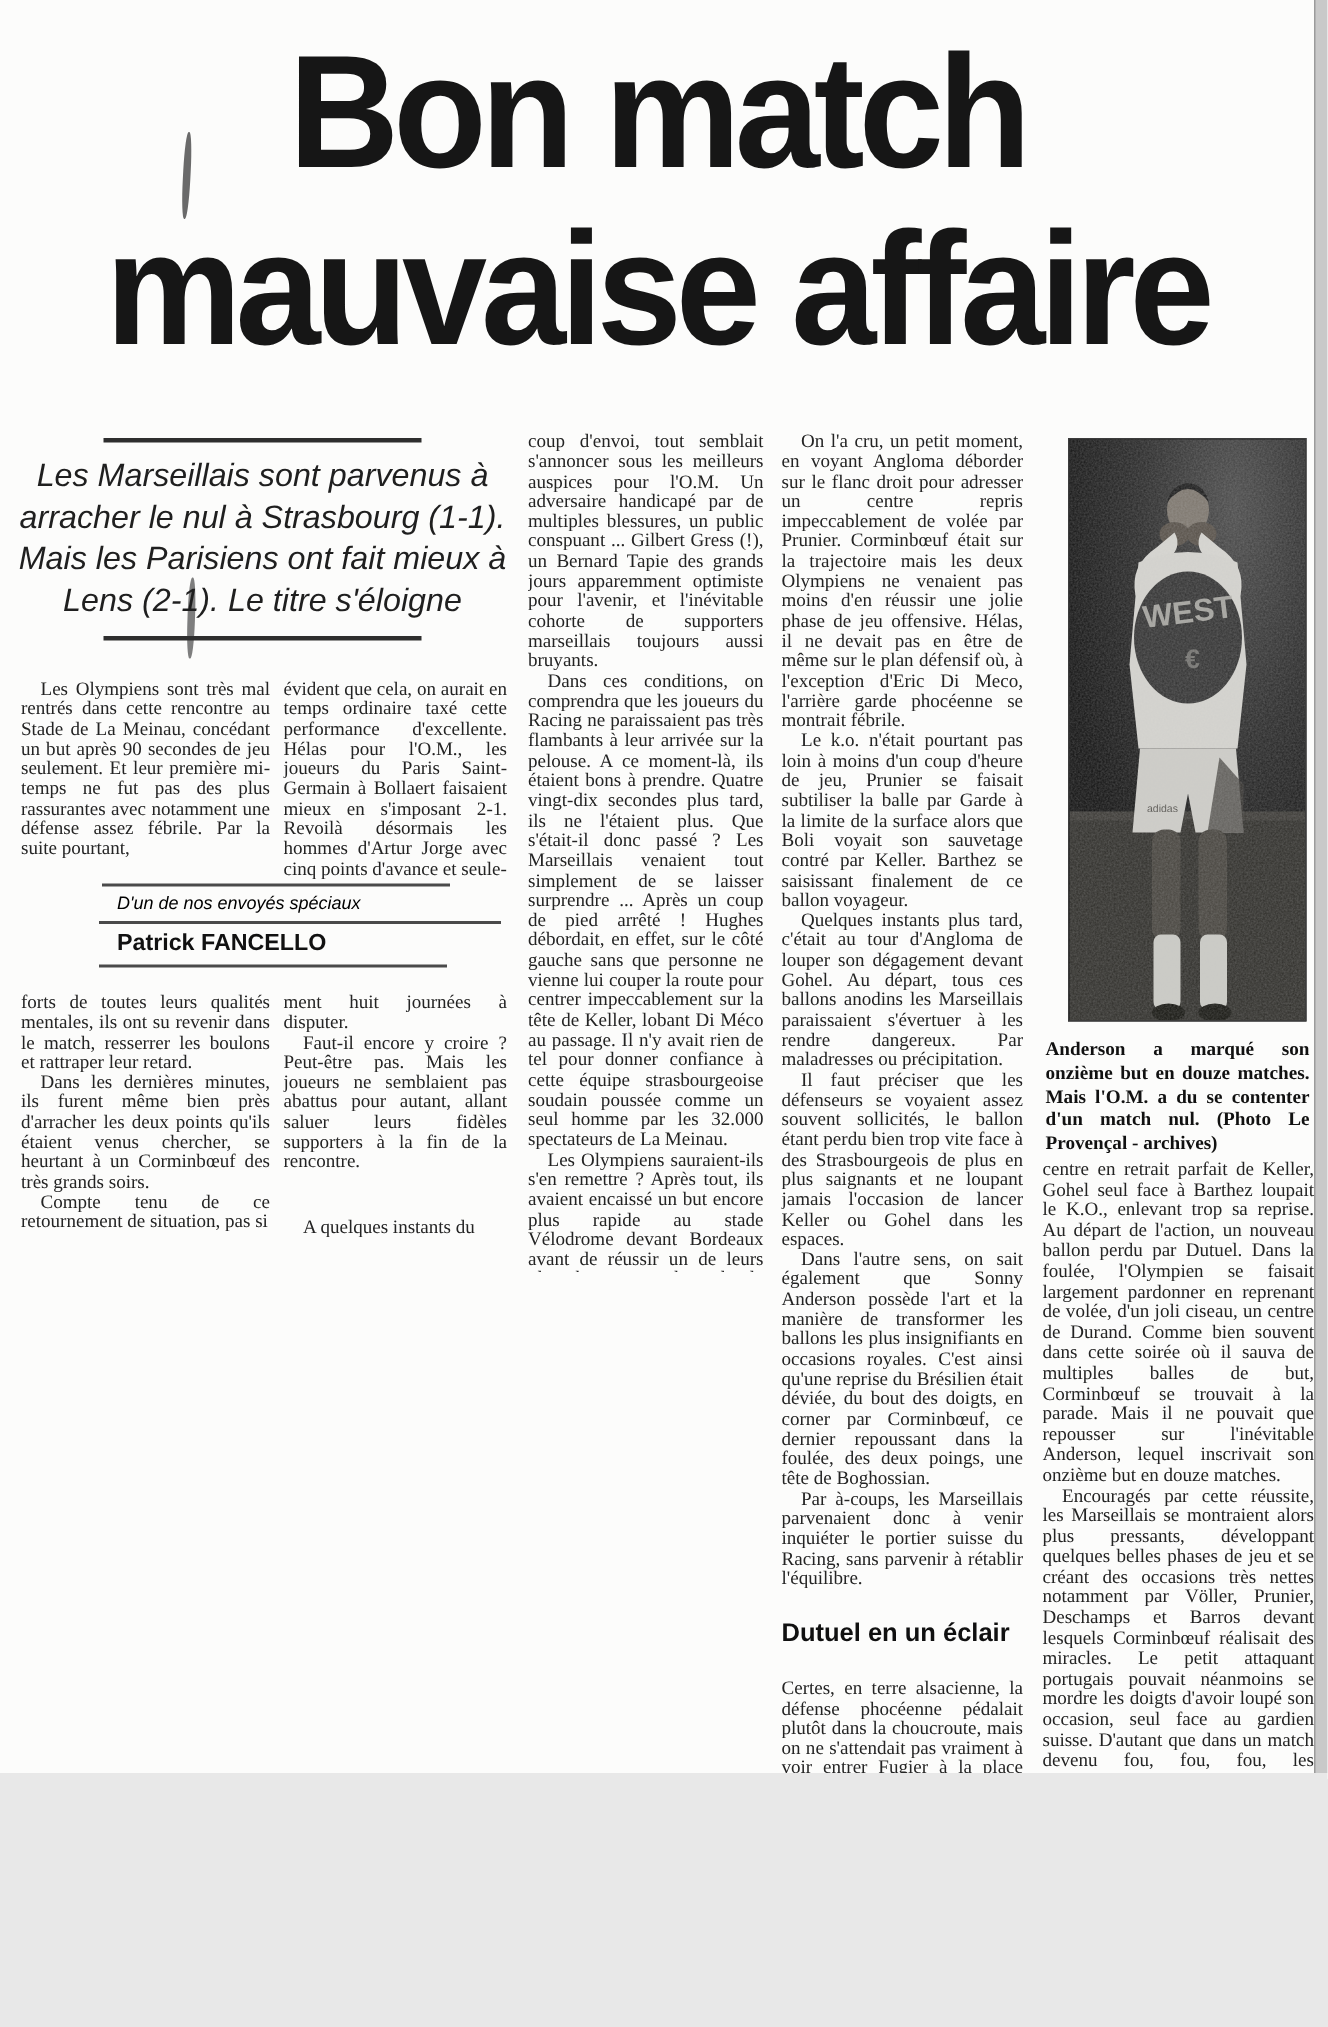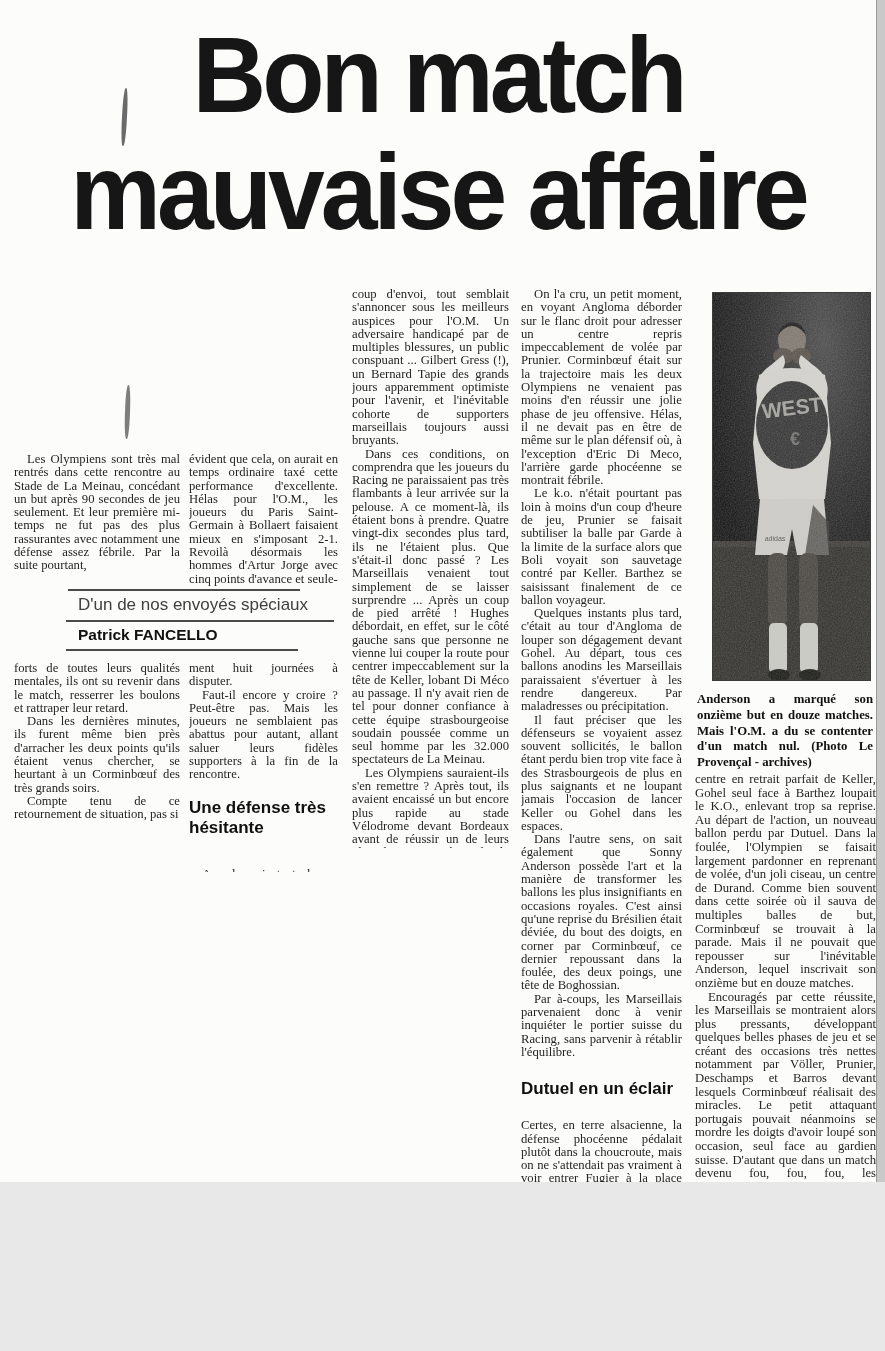--- a/index.html
+++ b/index.html
@@ -30,21 +30,21 @@
   .lead { margin:9px 0 10px 0; text-align:center;
     font-family:"Liberation Sans", sans-serif; font-style:italic;
     font-size:21.5px; line-height:27.5px; color:#1f1f1f; }
 
   
   .byline { left:66px; top:589px; width:270px; font-family:"Liberation Sans", sans-serif; }
   .byline .r { height:2px; background:#4a4a4a; }
   .byline .r1 { width:232px; margin-left:2px; }
   .byline .r2 { width:268px; margin:5px 0 4px 0; }
   .byline .r3 { width:232px; margin-top:5px; }
-  .kicker { font-size:17px; color:#404040; padding-left:12px; margin-top:4px; }
+  .kicker { font-style:italic; font-size:12px; color:#000000; padding-left:12px; margin-top:4px; }
   .author { font-weight:bold; font-size:15.5px; color:#111; padding-left:12px; }
 
   
   .bodytext { font-size:12.7px; line-height:13.3px; text-align:justify;
     color:#242424; overflow:hidden; }
   .bodytext p { margin:0; text-indent:13px; }
   .bodytext p.noindent { text-indent:0; }
   .col1a { left:14px;  top:453px; width:166px; height:140px; }
   .col2a { left:189px; top:453px; width:149px; height:140px; }
   .col1b { left:14px;  top:662px; width:166px; height:200px; }
@@ -72,20 +72,25 @@
 
 <div class="page">
 
   <div class="abs headline">
     <div>Bon match</div>
     <div>mauvaise affaire</div>
   </div>
   <div class="abs smudge s1"></div>
   <div class="abs smudge s2"></div>
 
+  <div class="abs lead-wrap">
+    <div class="rule"></div>
+    <div class="lead">Les Marseillais sont parvenus à arracher le nul à Strasbourg (1-1). Mais les Parisiens ont fait mieux à Lens (2-1). Le titre s'éloigne</div>
+    <div class="rule"></div>
+  </div>
 
   <div class="abs bodytext col1a">
     <p>Les Olympiens sont très mal rentrés dans cette rencontre au Stade de La Meinau, concédant un but après 90 secondes de jeu seulement. Et leur première mi-temps ne fut pas des plus rassurantes avec notamment une défense assez fébrile. Par la suite pourtant,</p>
   </div>
 
   <div class="abs bodytext col2a">
     <p class="noindent">évident que cela, on aurait en temps ordinaire taxé cette performance d'excellente. Hélas pour l'O.M., les joueurs du Paris Saint-Germain à Bollaert faisaient mieux en s'imposant 2-1. Revoilà désormais les hommes d'Artur Jorge avec cinq points d'avance et seule-</p>
   </div>
 
   <div class="abs byline">
@@ -98,21 +103,20 @@
 
   <div class="abs bodytext col1b">
     <p class="noindent">forts de toutes leurs qualités mentales, ils ont su revenir dans le match, resserrer les boulons et rattraper leur retard.</p>
     <p>Dans les dernières minutes, ils furent même bien près d'arracher les deux points qu'ils étaient venus chercher, se heurtant à un Corminbœuf des très grands soirs.</p>
     <p>Compte tenu de ce retournement de situation, pas si</p>
   </div>
 
   <div class="abs bodytext col2b">
     <p class="noindent">ment huit journées à disputer.</p>
     <p>Faut-il encore y croire ? Peut-être pas. Mais les joueurs ne semblaient pas abattus pour autant, allant saluer leurs fidèles supporters à la fin de la rencontre.</p>
-    <p class="subhead">Une défense très hésitante</p>
     <p class="lastline">A quelques instants du</p>
   </div>
 
   <div class="abs bodytext col3">
     <p class="noindent">coup d'envoi, tout semblait s'annoncer sous les meilleurs auspices pour l'O.M. Un adversaire handicapé par de multiples blessures, un public conspuant ... Gilbert Gress (!), un Bernard Tapie des grands jours apparemment optimiste pour l'avenir, et l'inévitable cohorte de supporters marseillais toujours aussi bruyants.</p>
     <p>Dans ces conditions, on comprendra que les joueurs du Racing ne paraissaient pas très flambants à leur arrivée sur la pelouse. A ce moment-là, ils étaient bons à prendre. Quatre vingt-dix secondes plus tard, ils ne l'étaient plus. Que s'était-il donc passé ? Les Marseillais venaient tout simplement de se laisser surprendre ... Après un coup de pied arrêté ! Hughes débordait, en effet, sur le côté gauche sans que personne ne vienne lui couper la route pour centrer impeccablement sur la tête de Keller, lobant Di Méco au passage. Il n'y avait rien de tel pour donner confiance à cette équipe strasbourgeoise soudain poussée comme un seul homme par les 32.000 spectateurs de La Meinau.</p>
     <p>Les Olympiens sauraient-ils s'en remettre ? Après tout, ils avaient encaissé un but encore plus rapide au stade Vélodrome devant Bordeaux avant de réussir un de leurs plus beaux matches de la saison, s'imposant 3-1.</p>
   </div>
 
   <div class="abs bodytext col4">

